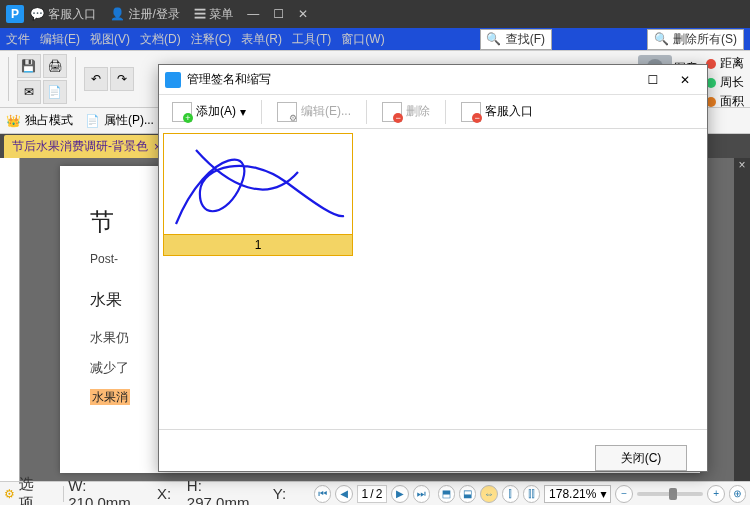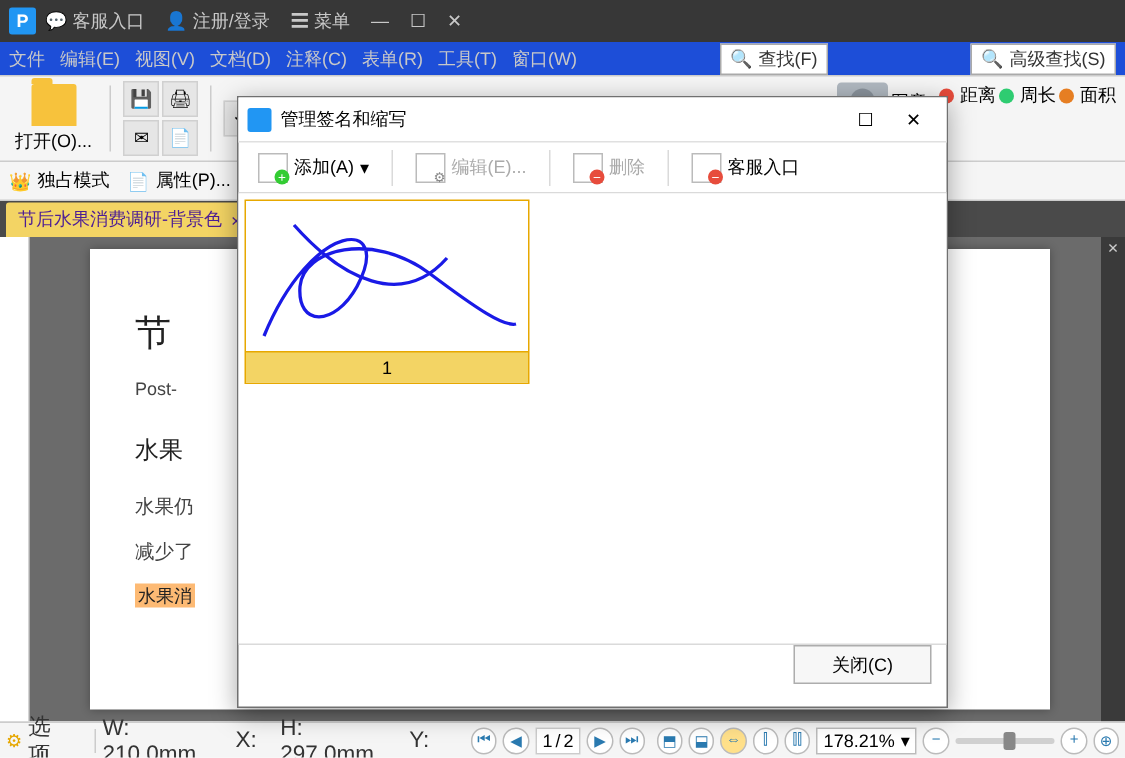--- a/index.html
+++ b/index.html
@@ -14,21 +14,21 @@
 .menubar .find{margin-left:auto;display:flex;gap:4px;align-items:center;background:#fff;color:#333;padding:1px 6px;border:1px solid #aaa}
 .toolbar{height:58px;background:#f5f5f5;border-top:1px solid #ccc;border-bottom:1px solid #ccc;display:flex;align-items:center;padding:2px 6px;gap:6px;position:relative}
 .bigbtn{display:flex;flex-direction:column;align-items:center;gap:2px;padding:2px 4px;cursor:pointer}
 .bigico{width:30px;height:28px}
 .folder{background:#f7c23c;border-radius:2px 2px 0 0;position:relative}
 .folder::before{content:"";position:absolute;top:-4px;left:0;width:14px;height:4px;background:#f7c23c;border-radius:2px 2px 0 0}
 .divider{width:1px;height:44px;background:#ccc;margin:0 2px}
 .smgrid{display:grid;grid-template-columns:repeat(2,24px);grid-auto-rows:24px;gap:2px}
 .sm{width:24px;height:24px;background:#e6e6e6;border:1px solid #d0d0d0;display:flex;align-items:center;justify-content:center}
 .r-actions{position:absolute;right:6px;top:4px;display:flex;gap:8px;align-items:flex-start}
-.r-actions .col{display:flex;gap:2px;align-items:flex-start}
+.r-actions .col{display:flex;flex-direction:column;gap:2px;align-items:flex-start}
 .r-actions .row{display:flex;align-items:center;gap:4px}
 .dot{width:10px;height:10px;border-radius:50%}
 .red{background:#e74c3c}.green{background:#2ecc71}.orange{background:#e67e22}
 .stamp{display:flex;flex-direction:row;align-items:center;gap:2px}
 .stampico{width:34px;height:26px;background:#b0b8c0;border-radius:3px;position:relative}
 .stampico::after{content:"";position:absolute;width:16px;height:16px;border-radius:50%;background:#8a939c;top:4px;left:9px}
 .secbar{height:26px;background:#f5f5f5;border-bottom:1px solid #ccc;display:flex;align-items:center;padding:0 6px;gap:12px}
 .secbar .it{display:flex;align-items:center;gap:4px;cursor:pointer}
 .crown{color:#e6a700}
 .tabbar{height:24px;background:#4a4a4a;display:flex;align-items:flex-end;padding:0 4px}
@@ -47,38 +47,38 @@
 .rside .t{height:22px;background:#3a3a3a;color:#ccc;text-align:center;cursor:pointer}
 .statusbar{position:absolute;bottom:0;left:0;right:0;height:24px;background:#f5f5f5;border-top:1px solid #ccc;display:flex;align-items:center;padding:0 4px;gap:4px}
 .statusbar .chip{padding:1px 4px;border:1px solid #ccc;background:#fff;display:flex;align-items:center;gap:2px}
 .statusbar .txt{font-size:15px;color:#333}
 .navbtn{width:18px;height:18px;border:1px solid #bbb;background:#fff;border-radius:9px;display:flex;align-items:center;justify-content:center;color:#2a7ab0;cursor:pointer;font-size:10px}
 .zoombox{border:1px solid #bbb;background:#fff;padding:1px 4px;display:flex;align-items:center;gap:4px}
 .slider{width:70px;height:4px;background:#d0d0d0;position:relative;border-radius:2px}
 .slider .th{position:absolute;width:8px;height:12px;background:#888;top:-4px;left:32px;border-radius:2px}
 .gear{color:#e6a700}
 
-.dialog{position:absolute;left:158px;top:64px;width:474px;height:408px;background:#fff;border:1px solid #707070;box-shadow:0 4px 16px rgba(0,0,0,.35);display:flex;flex-direction:column}
+.dialog{position:absolute;left:158px;top:64px;width:550px;height:408px;background:#fff;border:1px solid #707070;box-shadow:0 4px 16px rgba(0,0,0,.35);display:flex;flex-direction:column}
 .dlg-title{height:30px;background:#fff;display:flex;align-items:center;padding:0 6px;border-bottom:1px solid #e0e0e0}
 .dlg-title .ico{width:16px;height:16px;background:#2196f3;border-radius:2px;margin-right:6px}
 .dlg-title .t{flex:1}
 .dlg-title .wbtn{width:32px;height:24px;display:flex;align-items:center;justify-content:center;cursor:pointer}
 .dlg-tools{height:34px;border-bottom:1px solid #dadada;display:flex;align-items:center;padding:0 6px;gap:4px}
 .dbtn{display:flex;align-items:center;gap:4px;padding:3px 6px;cursor:pointer;border:1px solid transparent}
 .dbtn.dis{color:#aaa}
 .dico{width:20px;height:20px;background:#fff;border:1px solid #bbb;position:relative}
 .dico .plus{position:absolute;right:-2px;bottom:-2px;width:10px;height:10px;background:#3c3;border-radius:50%;color:#fff;font-size:9px;line-height:10px;text-align:center}
 .dico .gearm{position:absolute;right:-2px;bottom:-2px;width:10px;height:10px;color:#888;font-size:9px;line-height:10px;text-align:center}
 .dico .del{position:absolute;right:-2px;bottom:-2px;width:10px;height:10px;background:#e74c3c;border-radius:50%;color:#fff;font-size:9px;line-height:10px;text-align:center}
 .vsep{width:1px;height:24px;background:#dadada;margin:0 4px}
 .dlg-body{flex:1;background:#fff;padding:4px;overflow:auto}
 .sig{width:190px;border:1px solid #e7a800;background:#fff}
 .sig .img{height:100px;display:flex;align-items:center;justify-content:center}
 .sig .lbl{background:#f3d464;text-align:center;padding:3px 0;border-top:1px solid #e7a800}
-.dlg-foot{height:42px;border-top:1px solid #dadada;display:flex;align-items:flex-start;justify-content:flex-end;padding:0 10px}
+.dlg-foot{height:42px;border-top:1px solid #dadada;display:flex;align-items:flex-end;justify-content:flex-end;padding:0 20px}
 .btn{min-width:92px;height:26px;border:1px solid #adadad;background:#f7f7f7;cursor:pointer}
 svg{display:block}
 </style>
 </head>
 <body>
 
 <div class="titlebar">
   <div class="logo">P</div>
   <div class="tctrls">
     <span>💬 <span>客服入口</span></span>
@@ -93,28 +93,24 @@
 <div class="menubar">
   <span>文件</span>
   <span>编辑(E)</span>
   <span>视图(V)</span>
   <span>文档(D)</span>
   <span>注释(C)</span>
   <span>表单(R)</span>
   <span>工具(T)</span>
   <span>窗口(W)</span>
   <span class="find">🔍 <span>查找(F)</span></span>
-  <span class="find">🔍 <span>高级查找(S)</span></span>
+  <span class="find">🔍 <span>删除所有(S)</span></span>
 </div>
 
 <div class="toolbar">
-  <div class="bigbtn">
-    <div class="bigico folder"></div>
-    <span>打开(O)...</span>
-  </div>
   <div class="divider"></div>
   <div class="smgrid">
     <div class="sm">💾</div>
     <div class="sm">🖨</div>
     <div class="sm">✉</div>
     <div class="sm">📄</div>
   </div>
   <div class="divider"></div>
   <div class="smgrid">
     <div class="sm">↶</div>

